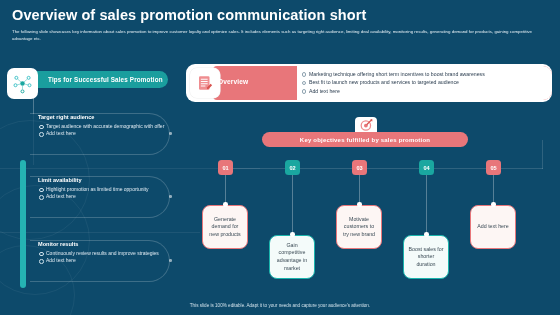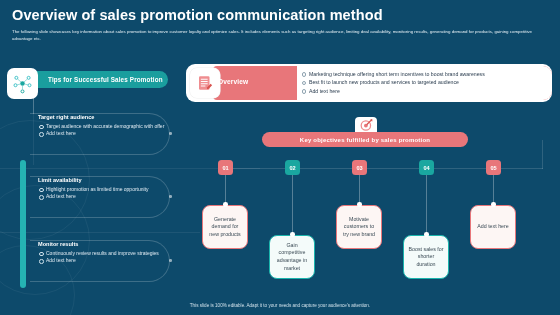--- a/index.html
+++ b/index.html
@@ -274,21 +274,21 @@
 <div class="slide">
 
   <div class="arc" style="left:-30px; top:120px; width:120px; height:120px;"></div>
   <div class="arc" style="left:-20px; top:185px; width:110px; height:110px;"></div>
   <div class="arc" style="left:-25px; top:245px; width:100px; height:100px;"></div>
   <div class="hline" style="left:0; top:168px; width:260px;"></div>
   <div class="hline" style="left:0; top:232px; width:200px;"></div>
   <div class="vline" style="left:33px; top:95px; height:70px;"></div>
 
   <div class="header">
-    <div class="page-title">Overview of sales promotion communication method</div>
+    <div class="page-title">Overview of sales promotion communication short</div>
     <div class="page-sub">The following slide showcases key information about sales promotion to improve customer loyalty and optimize sales. It includes elements such as targeting right audience, limiting deal availability, monitoring results, generating demand for products, gaining competitive advantage etc.</div>
   </div>
 
   <div class="tips-banner">
     <span class="tips-banner-label">Tips for Successful Sales Promotion</span>
   </div>
 
   <div class="tips-icon">
     <svg width="21" height="21" viewBox="0 0 24 24">
       <circle cx="12" cy="12" r="2.6" fill="#1aa7a0"></circle>

